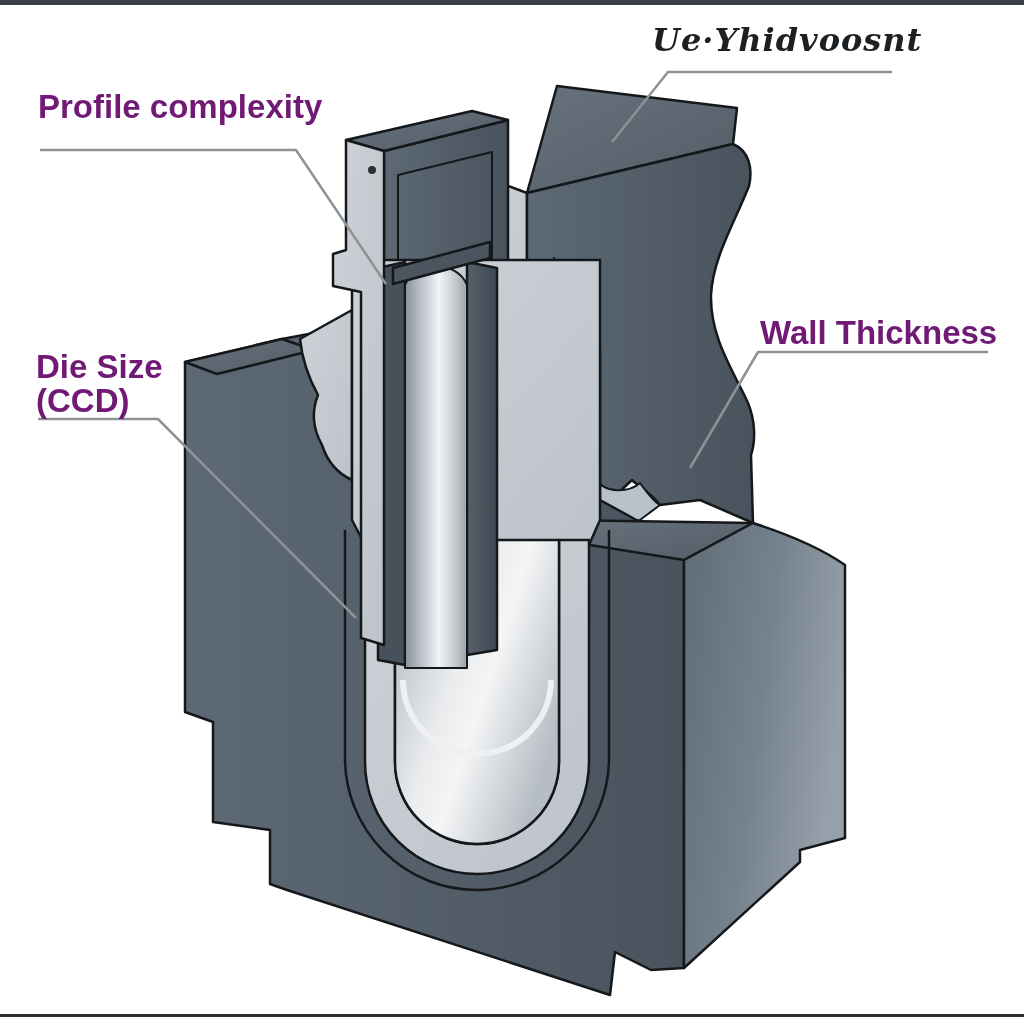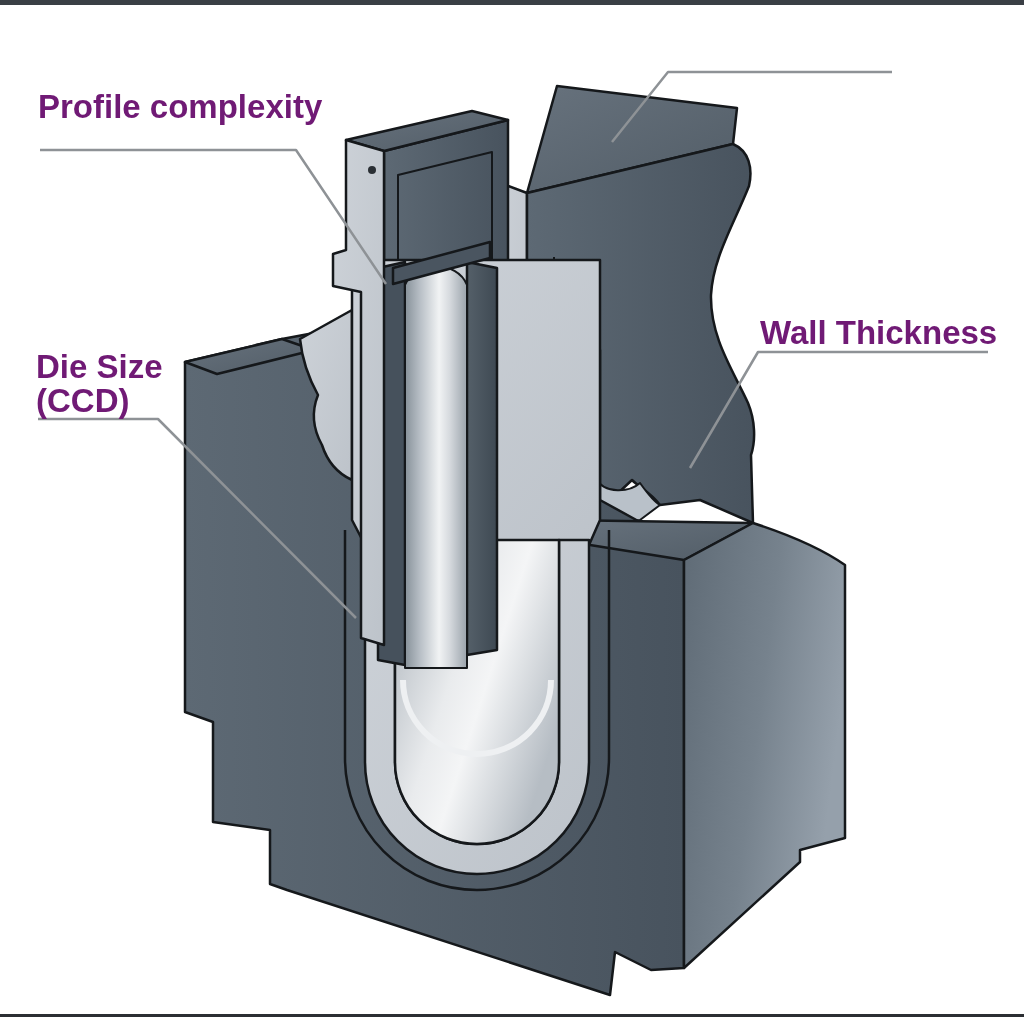--- a/index.html
+++ b/index.html
@@ -124,20 +124,21 @@
     </g>
 
     <g stroke="#8e9296" stroke-width="2.5" fill="none" stroke-linejoin="round">
       <polyline points="40,150 296,150 386,284"></polyline>
       <polyline points="892,72 668,72 612,142"></polyline>
       <polyline points="988,352 758,352 690,468"></polyline>
       <polyline points="38,419 158,419 356,618"></polyline>
     </g>
   </svg>
 
+  <div id="label-top" class="lbl" style="left:652px;top:24px;">Ue·Yhidvoosnt</div>
 
   <div class="lbl" style="left:38px;top:90px;">Profile complexity</div>
 
   <div class="lbl" style="left:36px;top:350px;">
     <div>Die Size</div>
     <div>(CCD)</div>
   </div>
 
   <div class="lbl" style="left:760px;top:316px;">Wall Thickness</div>
 

